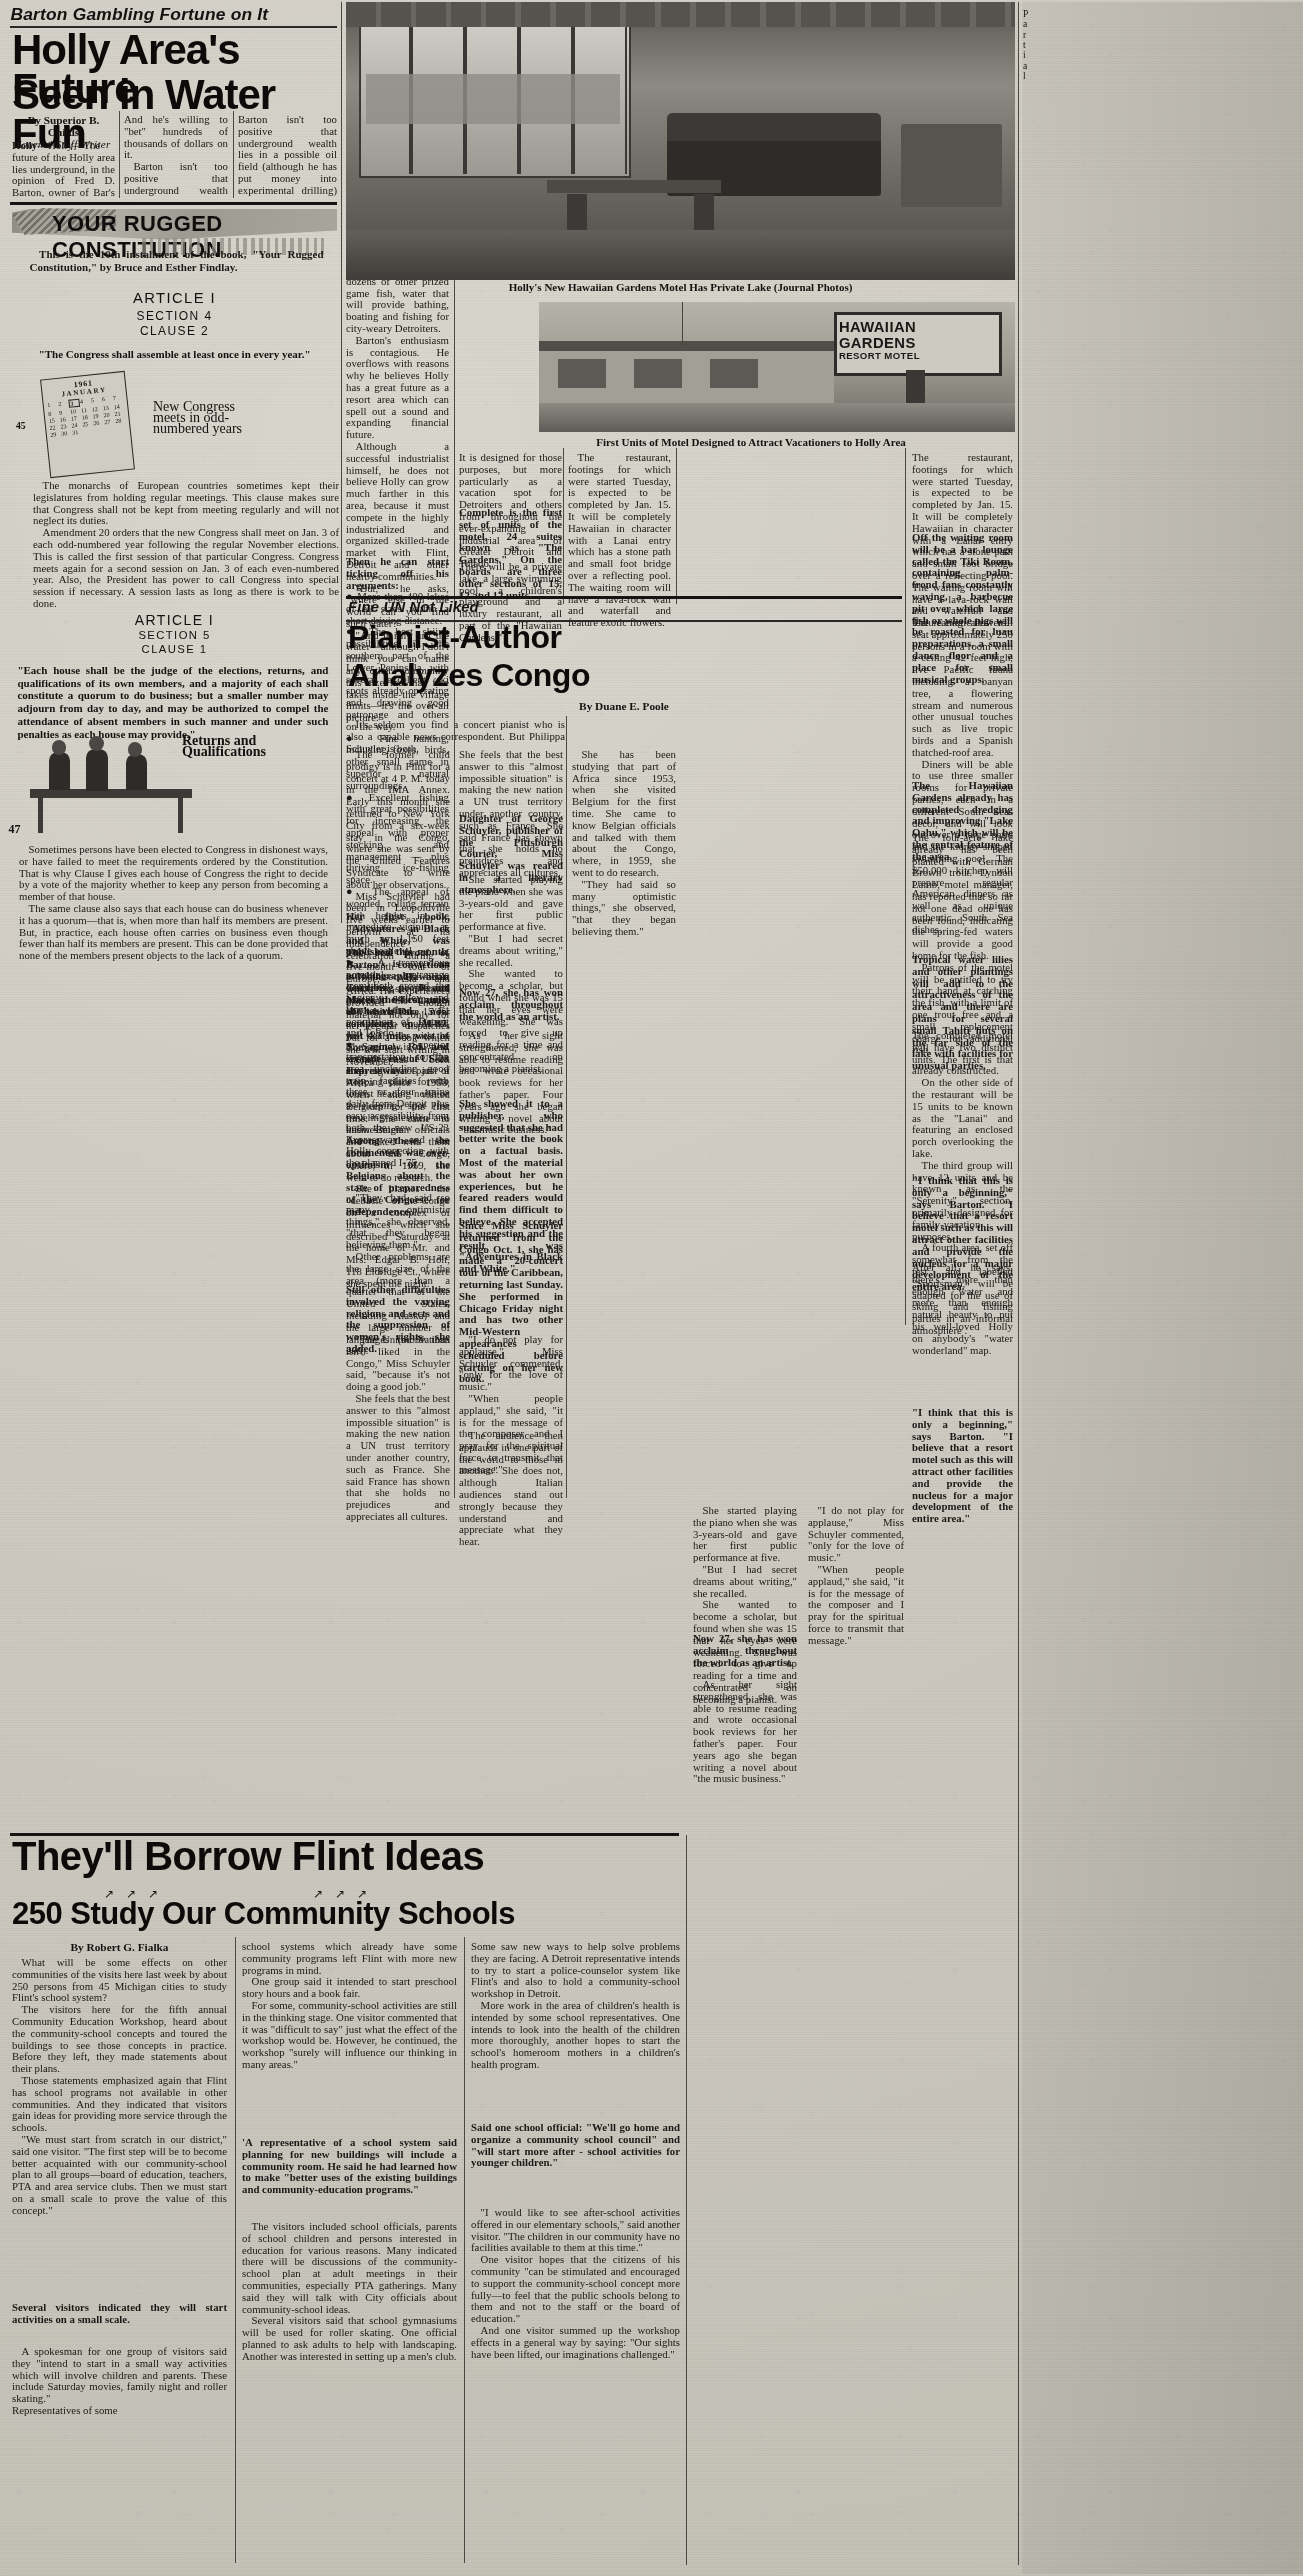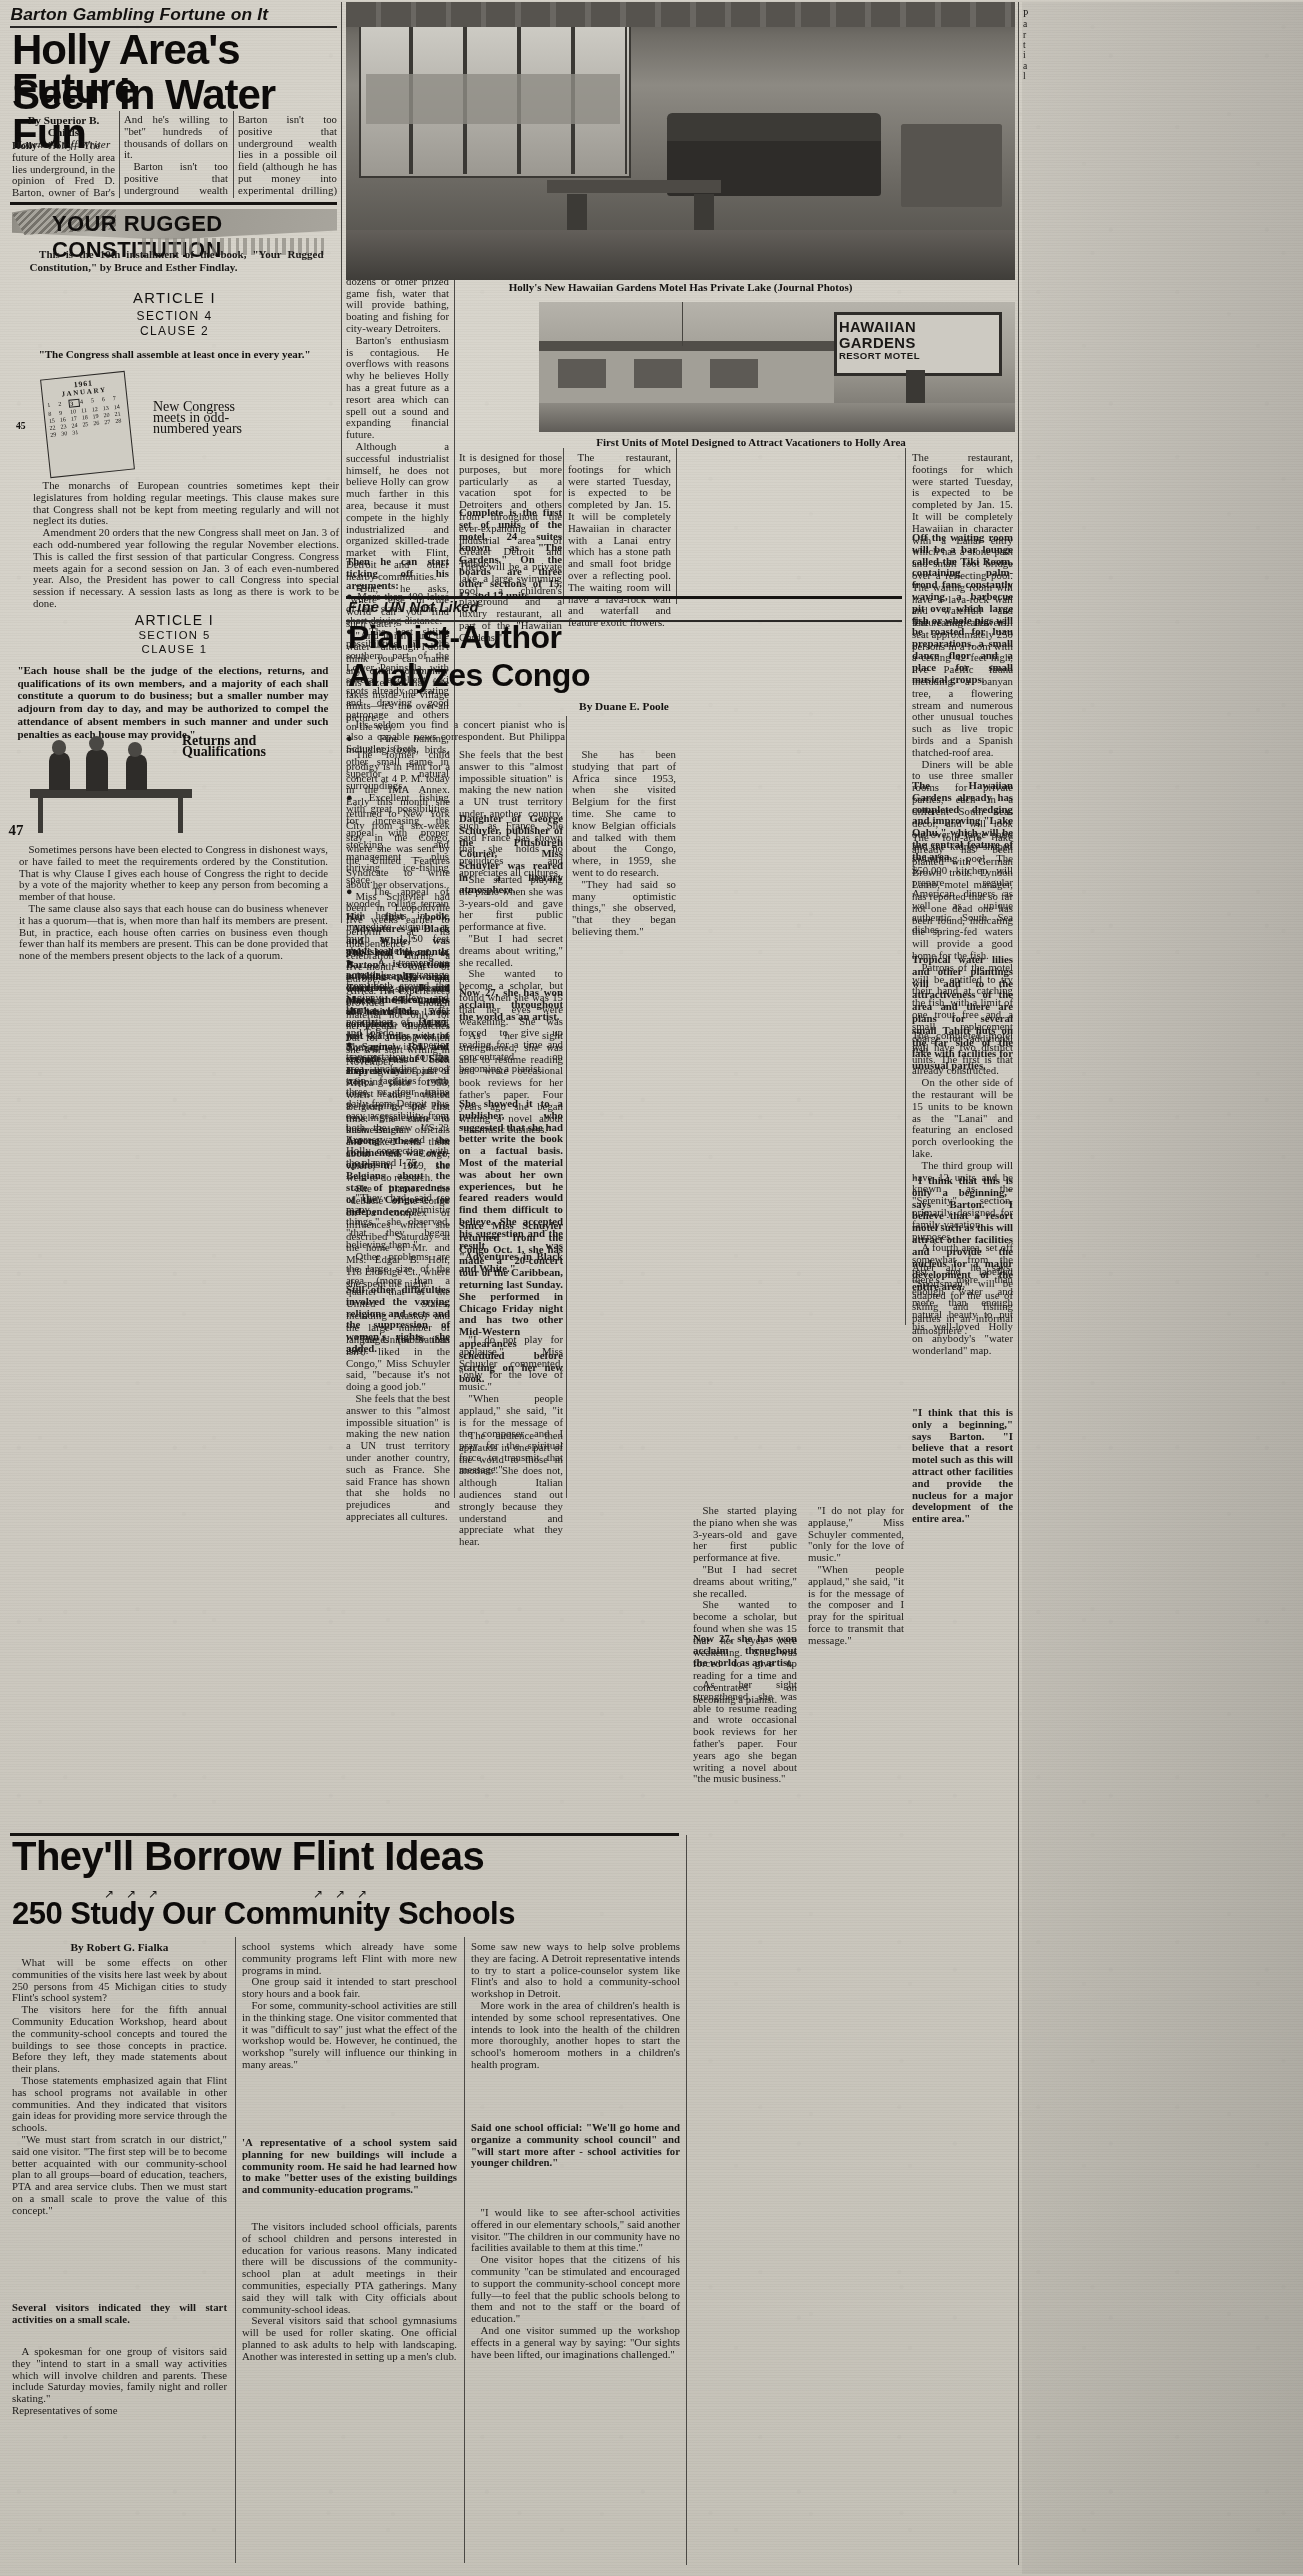--- a/index.html
+++ b/index.html
@@ -195,21 +195,21 @@
   <div style="position:absolute;left:22.6px;top:735px;width:182px;height:104px;">
     <div style="position:absolute;left:7px;top:54px;width:162px;height:8.7px;background:#3c3a36;"></div>
     <div style="position:absolute;left:15.6px;top:63px;width:5.2px;height:35px;background:#3c3a36;"></div>
     <div style="position:absolute;left:155px;top:63px;width:5.2px;height:35px;background:#3c3a36;"></div>
     <div style="position:absolute;left:26px;top:17.4px;width:21px;height:38px;background:#2e2c29;border-radius:8.7px 8.7px 0 0;"></div>
     <div style="position:absolute;left:29px;top:5.2px;width:14.8px;height:14.8px;border-radius:50%;background:#4a4844;"></div>
     <div style="position:absolute;left:63px;top:14px;width:22.6px;height:42px;background:#2e2c29;border-radius:8.7px 8.7px 0 0;"></div>
     <div style="position:absolute;left:66px;top:0.9px;width:15.6px;height:15.6px;border-radius:50%;background:#4a4844;"></div>
     <div style="position:absolute;left:103px;top:19px;width:21px;height:36px;background:#2e2c29;border-radius:8.7px 8.7px 0 0;"></div>
     <div style="position:absolute;left:105px;top:7px;width:14.8px;height:14.8px;border-radius:50%;background:#4a4844;"></div>
-    <div style="position:absolute;left:-14px;top:87px;font-size:15px;font-weight:700;">47</div>
+    <div style="position:absolute;left:-14px;top:87px;font-size:12px;font-weight:700;">47</div>
   </div>
   <div class="tiny" style="position:absolute;left:182px;top:735px;width:104px;font-weight:700;">Returns and Qualifications</div>
 
   <div class="col-text" style="position:absolute;left:19px;top:844px;width:309px;">
     <p>Sometimes persons have been elected to Congress in dishonest ways, or have failed to meet the requirements ordered by the Constitution. That is why Clause I gives each house of Congress the right to decide by a vote of the majority whether to keep any person from becoming a member of that house.</p>
     <p>The same clause also says that each house can do business whenever it has a quorum—that is, when more than half its members are present. But, in practice, each house often carries on business even though fewer than half its members are present. This can be done provided that none of the members present objects to the lack of a quorum.</p>
   </div>
 
   <div class="vrule" style="left:341px;top:1.7px;height:921px;"></div>
 

